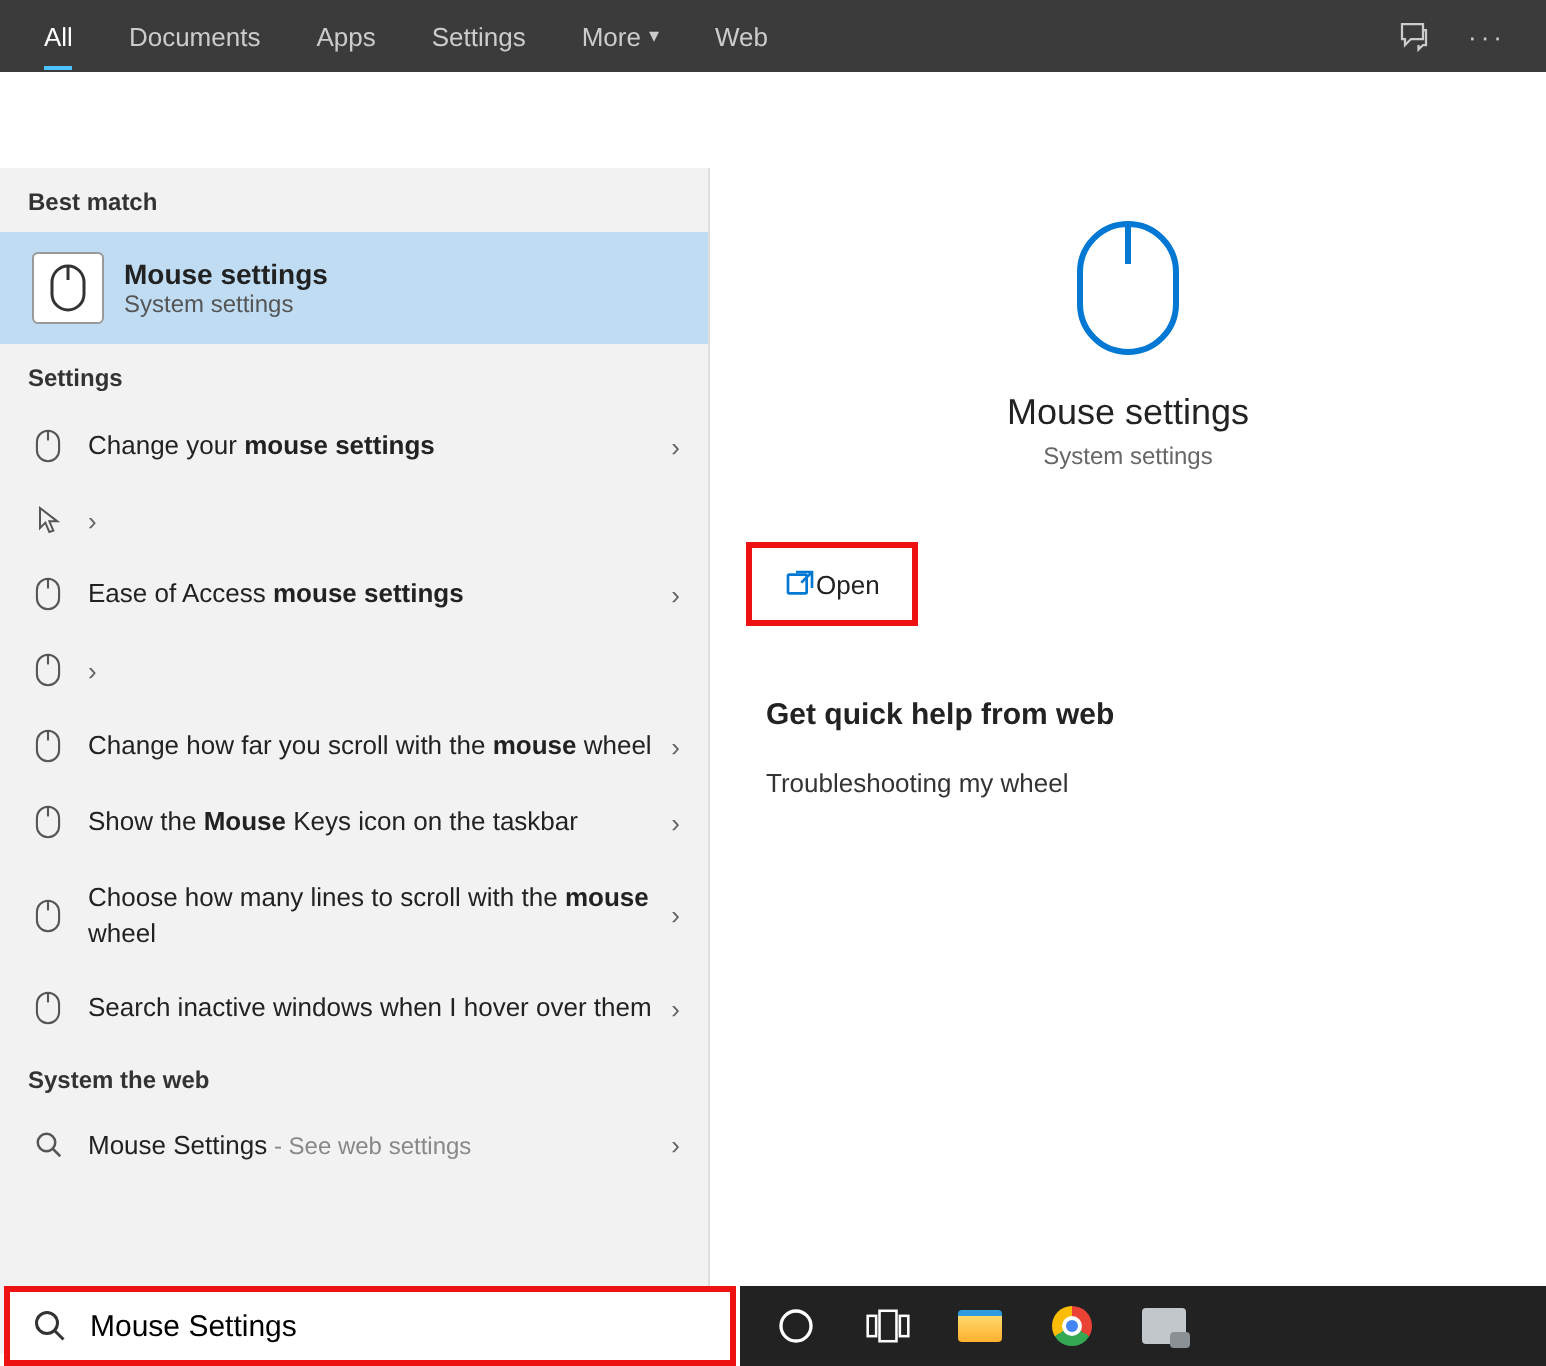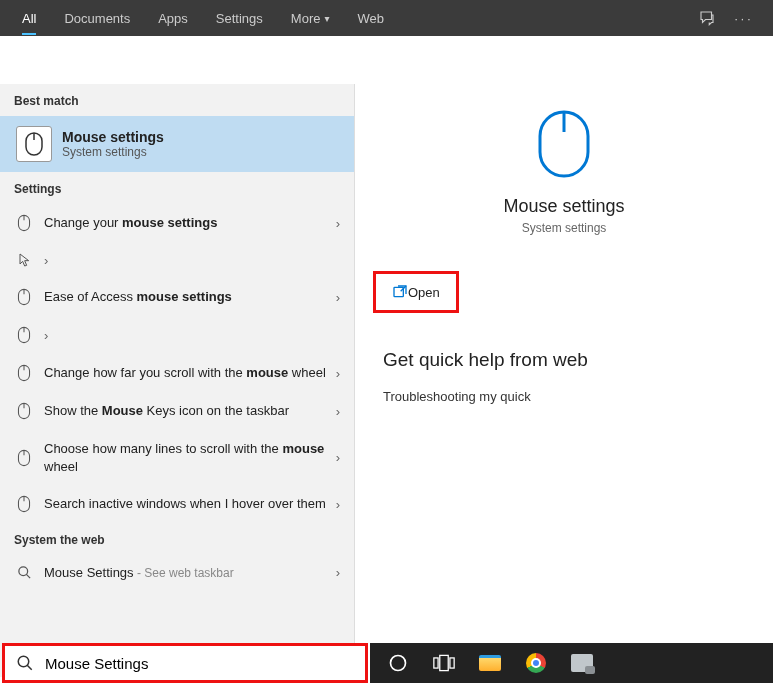--- a/index.html
+++ b/index.html
@@ -42,21 +42,21 @@
 .web-row .wsub { font-size: 12px; color: #888; }
 .web-row .rchev { margin-left: auto; color: #666; font-size: 13px; }
 
 
 .detail-icon { display: flex; justify-content: center; margin-bottom: 16px; }
 .detail-title { text-align: center; font-size: 18px; color: #222; margin-bottom: 4px; }
 .detail-sub { text-align: center; font-size: 12px; color: #666; margin-bottom: 36px; }
 .open-btn-wrap { padding: 0 18px; }
 .open-btn { display: inline-flex; align-items: flex-end; padding: 10px 16px; border: 3px solid #e11; cursor: pointer; font-size: 13px; color: #222; }
 .open-btn .oicon { color: #0078d4; }
-.help-header { font-size: 19px; font-weight: 400; color: #222; padding: 36px 28px 14px; }
+.help-header { font-size: 15px; font-weight: 700; color: #222; padding: 36px 28px 14px; }
 .help-item { font-size: 13px; color: #333; padding: 4px 28px; cursor: pointer; }
 
 
 .search-wrap { position: absolute; left: 2px; bottom: 0; width: 366px; height: 40px; background: #fff; display: flex; align-items: center; border: 3px solid #e11; border-bottom: 3px solid #e11; }
 .search-wrap .sicon { width: 40px; display: flex; justify-content: center; color: #333; }
 .search-wrap input { border: none; outline: none; font-size: 15px; flex: 1; }
 
 
 .taskbar { position: absolute; left: 370px; right: 0; bottom: 0; height: 40px; background: #222; display: flex; align-items: center; padding-left: 8px; gap: 6px; }
 .tb-item { width: 40px; height: 40px; display: flex; align-items: center; justify-content: center; color: #fff; cursor: pointer; }
@@ -204,21 +204,21 @@
 
     <div class="section-header">System the web</div>
     <div class="web-row">
       <div class="wicon">
         <svg width="15" height="15" viewBox="0 0 24 24" fill="none" stroke="currentColor" stroke-width="2">
             <circle cx="10" cy="10" r="7"></circle>
             <line x1="15" y1="15" x2="21" y2="21"></line>
           </svg>
       </div>
       <span class="wtext">Mouse Settings</span>
-      <span class="wsub">&nbsp;-&nbsp;<span>See web taskbar</span></span>
+      <span class="wsub">&nbsp;-&nbsp;<span>See web settings</span></span>
       <span class="rchev">›</span>
     </div>
   </div>
 
   <div class="right-col">
     <div class="detail-icon">
       <svg width="60" height="72" viewBox="0 0 60 72" fill="none" stroke="#0078d4" stroke-width="3">
           <rect x="6" y="4" width="48" height="64" rx="24"></rect>
           <line x1="30" y1="4" x2="30" y2="24"></line>
         </svg>
@@ -233,21 +233,21 @@
               <rect x="3" y="5" width="14" height="14" rx="1"></rect>
               <path d="M9 3h12v12"></path>
               <path d="M21 3l-8 8"></path>
             </svg>
         </span>
         <span>Open</span>
       </div>
     </div>
 
     <div class="help-header">Get quick help from web</div>
-    <div class="help-item">Troubleshooting my quick</div>
+    <div class="help-item">Troubleshooting my wheel</div>
   </div>
 </div>
 
 <div class="search-wrap">
   <div class="sicon">
     <svg width="18" height="18" viewBox="0 0 24 24" fill="none" stroke="currentColor" stroke-width="2">
         <circle cx="10" cy="10" r="7"></circle>
         <line x1="15" y1="15" x2="21" y2="21"></line>
       </svg>
   </div>

